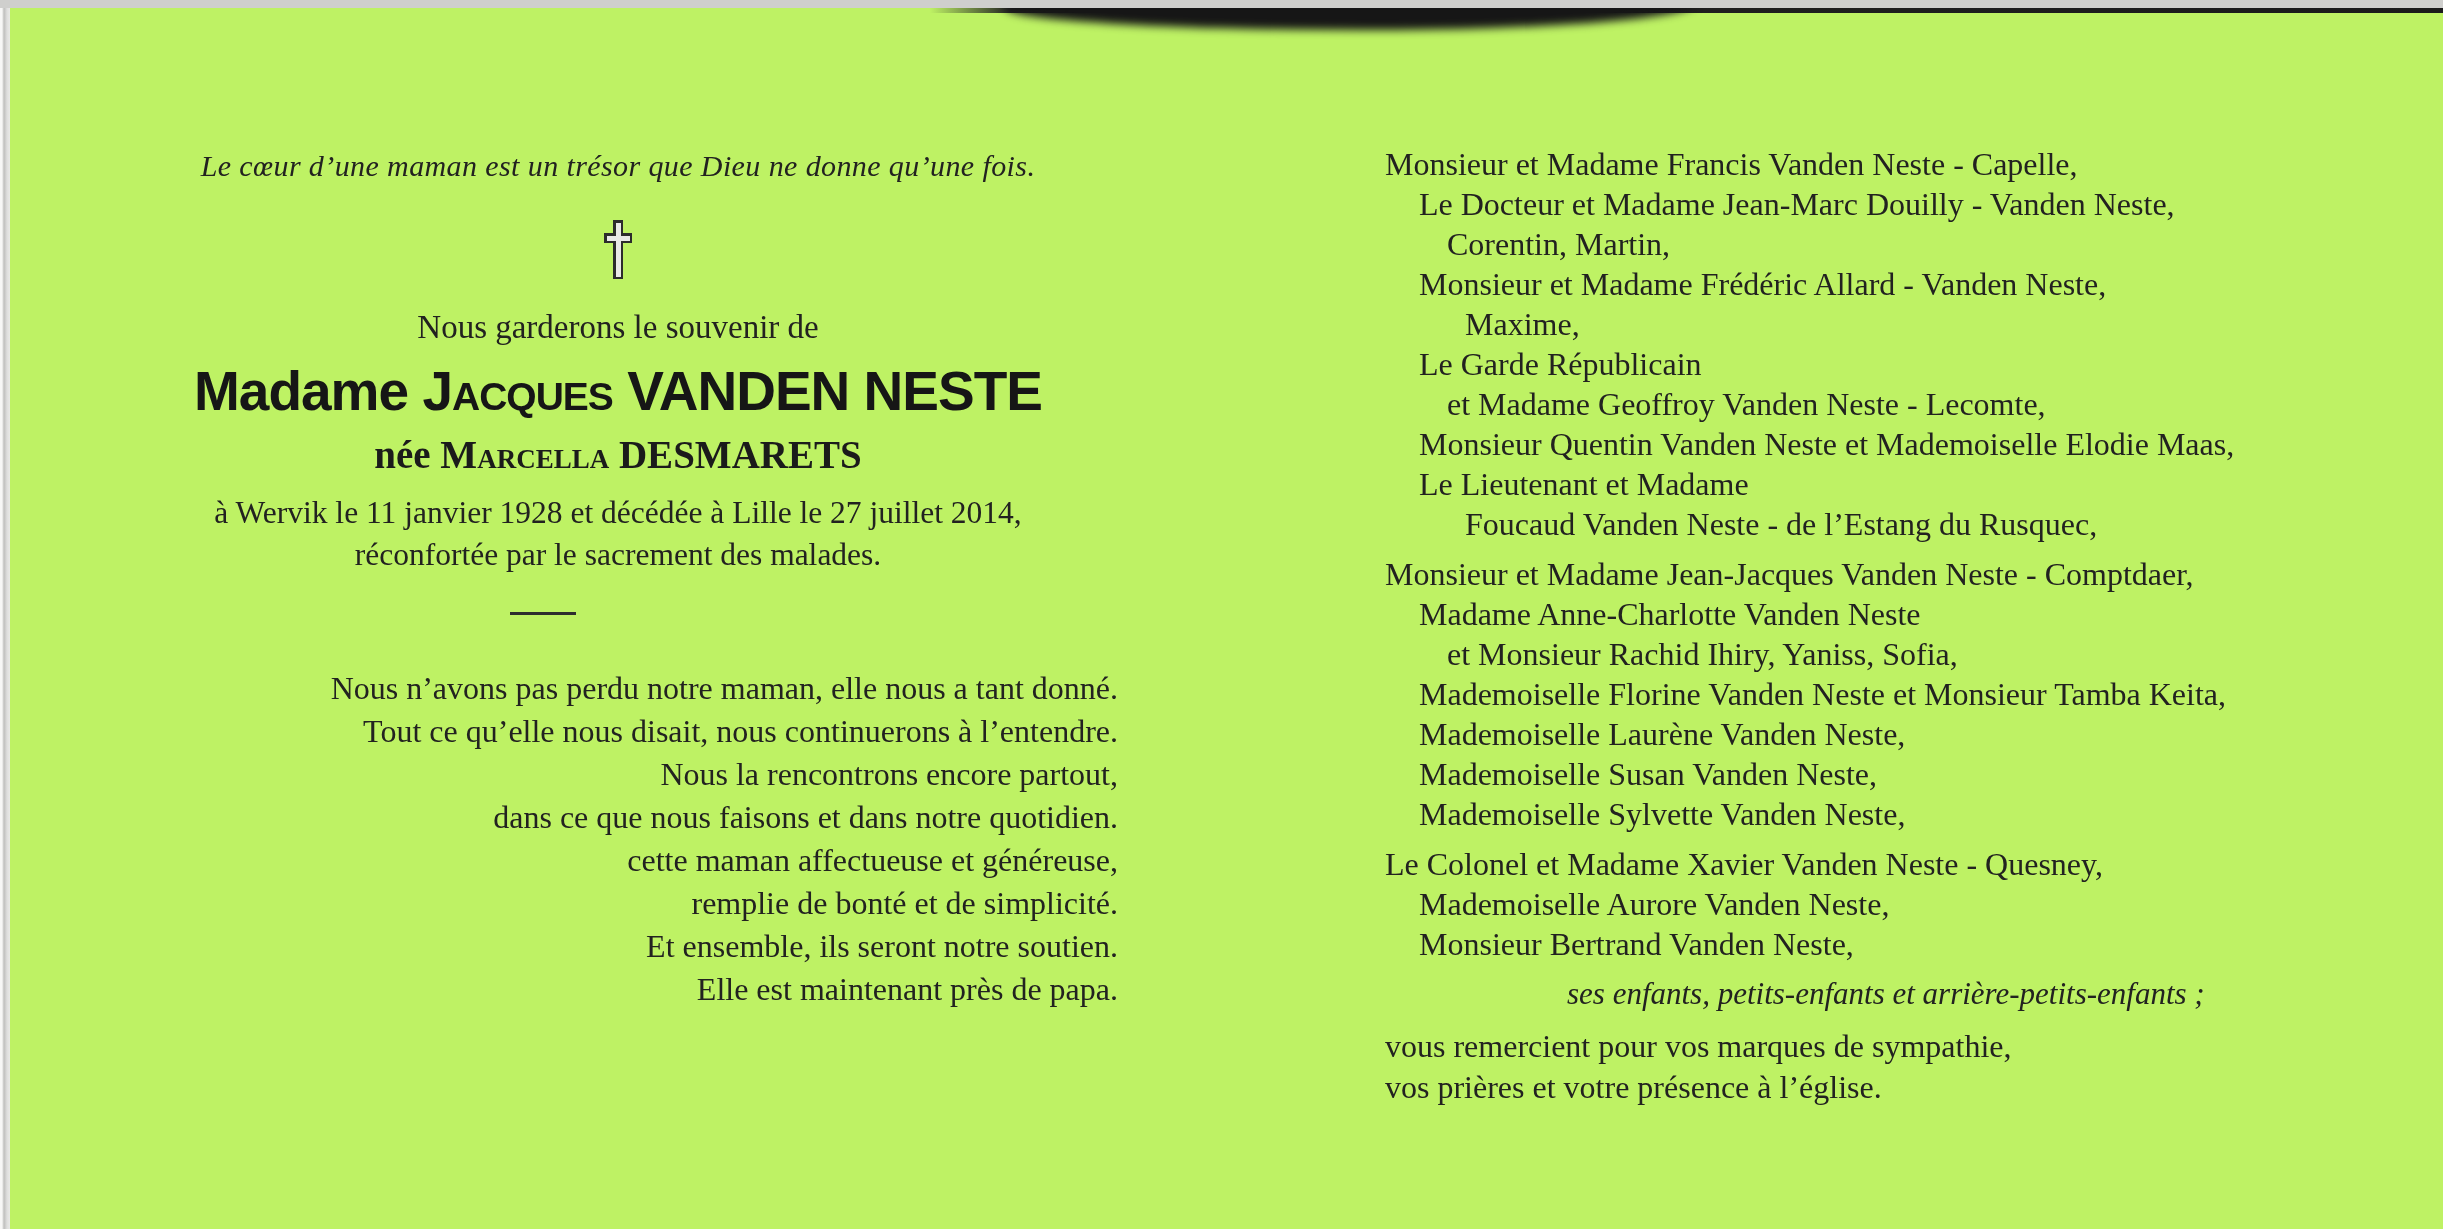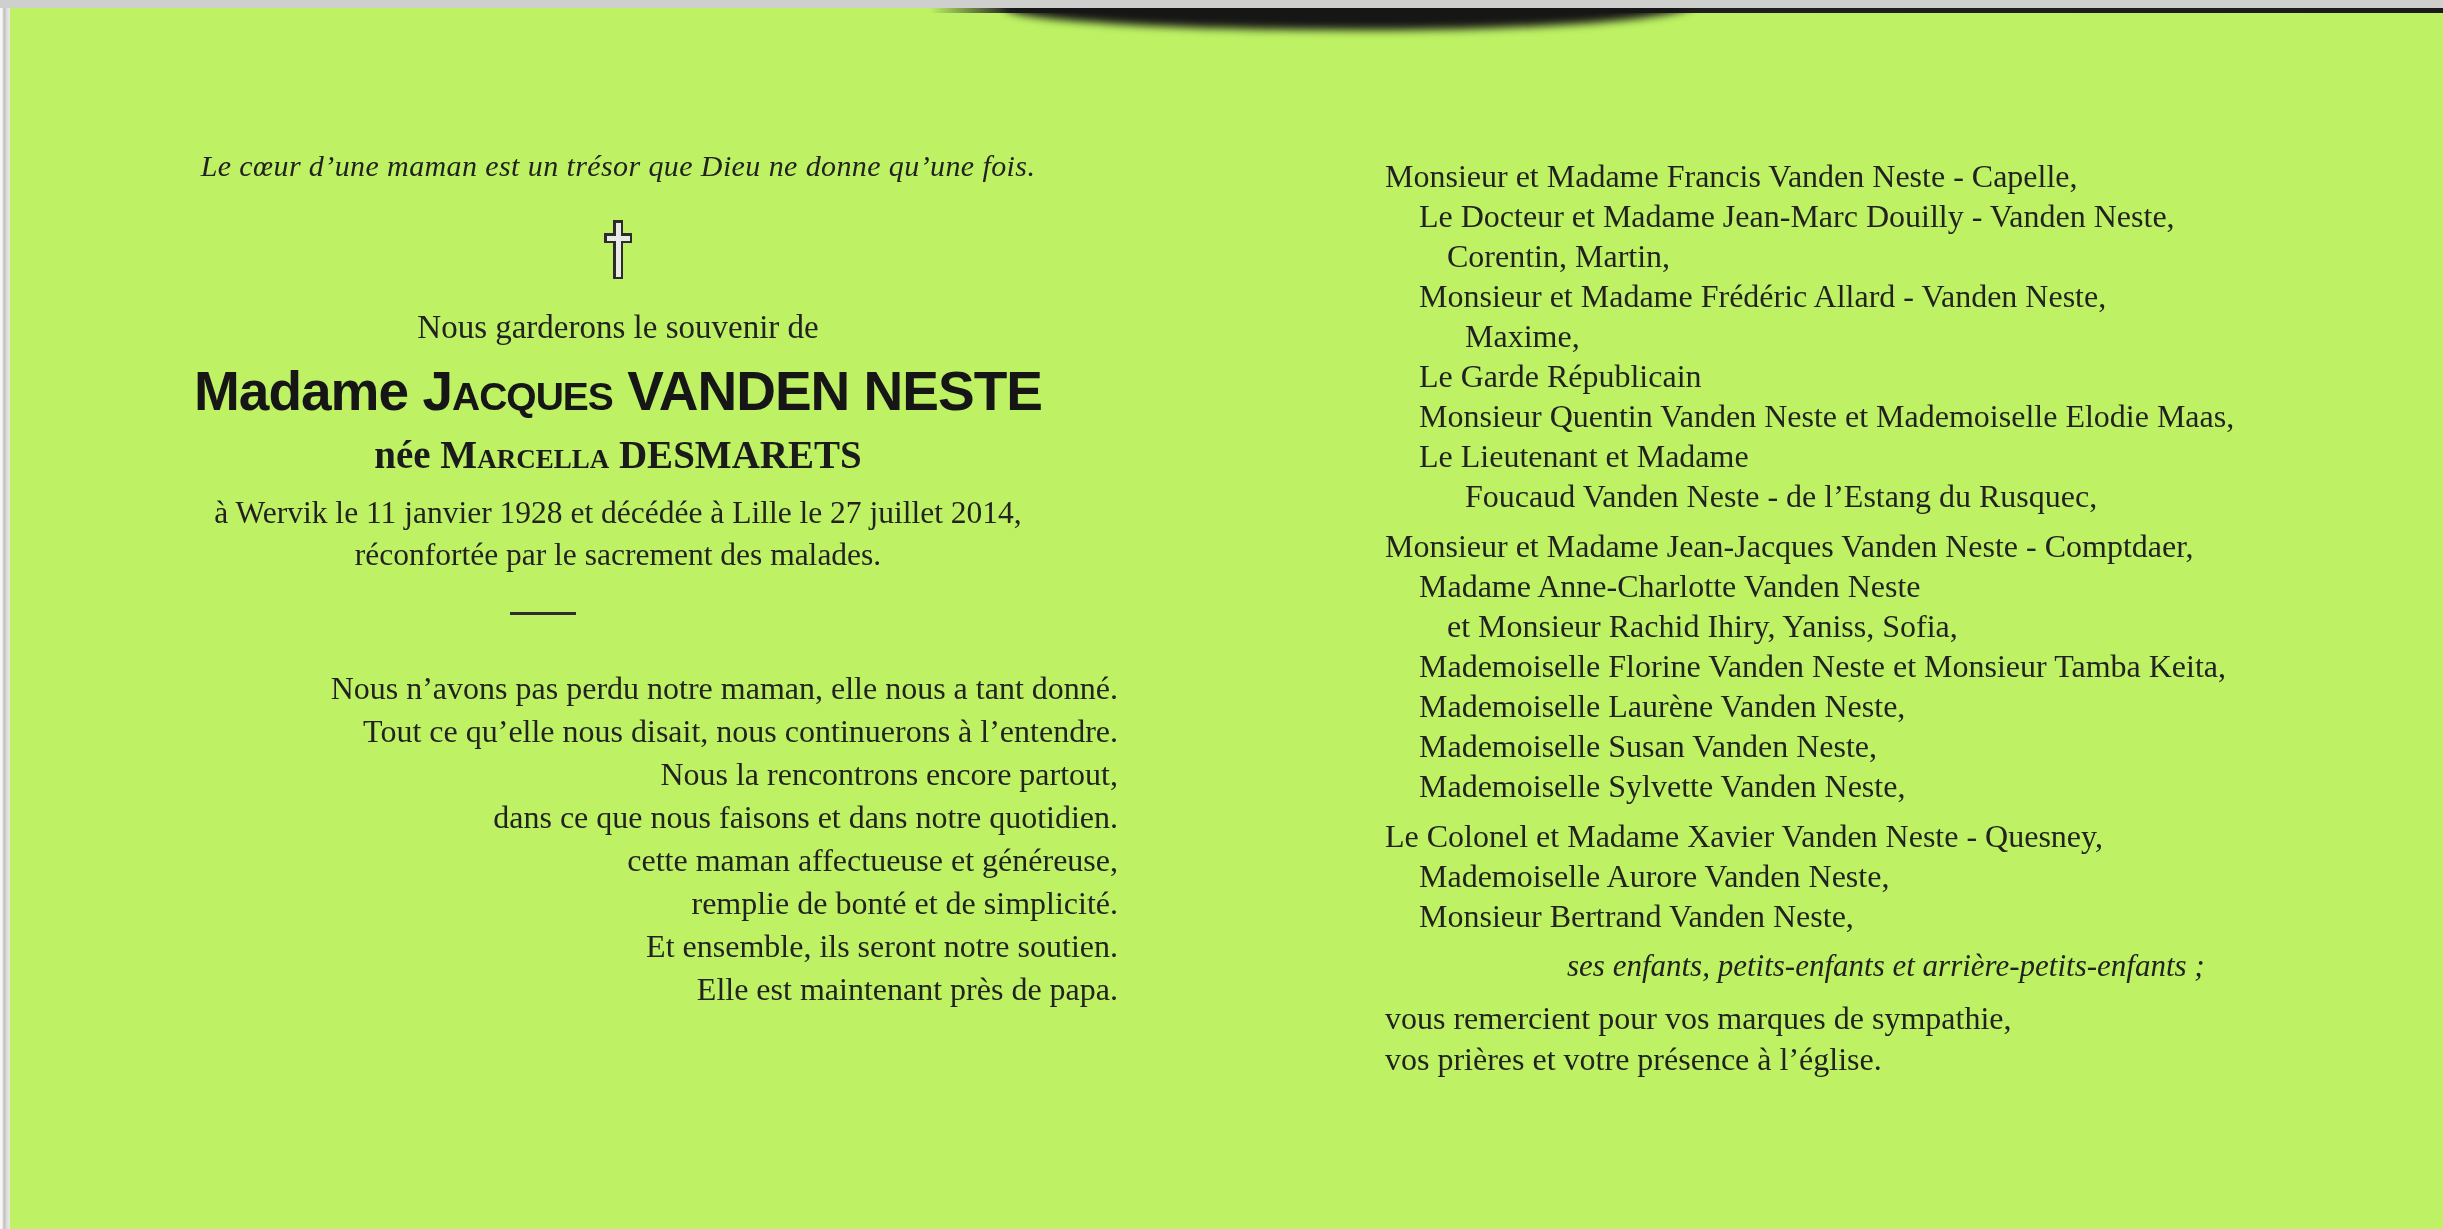--- a/index.html
+++ b/index.html
@@ -42,21 +42,21 @@
     font-family:"Liberation Sans","DejaVu Sans",sans-serif;
     font-weight:bold;font-size:55px;line-height:58px;letter-spacing:-1px;
     color:#161616;white-space:nowrap;
   }
   .sc{font-variant:small-caps;}
   .maiden-name{margin:12px 0 0 0;font-weight:bold;font-size:39px;line-height:46px;color:#1b1b1b;text-align:center;}
   .dates{margin:14px 0 0 0;font-size:31.5px;line-height:42px;}
   .separator-rule{margin:36px 0 0 392px;width:66px;height:3px;background:#2e2e2e;}
   .poem{margin:52px 0 0 0;padding-left:28px;text-align:right;font-size:32px;line-height:43px;}
   
-  .col-right{position:absolute;left:1385px;top:148px;width:1050px;font-size:32px;line-height:40px;text-align:left;}
+  .col-right{position:absolute;left:1385px;top:136px;width:1050px;font-size:32px;line-height:40px;text-align:left;}
   .fam-line{white-space:nowrap;}
   .ind0{margin-left:0;}
   .ind1{margin-left:34px;}
   .ind2{margin-left:62px;}
   .ind3{margin-left:80px;}
   .gap{margin-top:10px;}
   .dedication{margin:10px 0 0 182px;font-style:italic;font-size:31px;line-height:40px;}
   .closing{margin-top:12px;width:980px;text-align:left;line-height:41px;}
 </style>
 </head>
@@ -104,20 +104,21 @@
   </section>
 
   <section class="col-right">
     <div>
         <div class="fam-line ind0">Monsieur et Madame Francis Vanden Neste - Capelle,</div>
         <div class="fam-line ind1">Le Docteur et Madame Jean-Marc Douilly - Vanden Neste,</div>
         <div class="fam-line ind2">Corentin, Martin,</div>
         <div class="fam-line ind1">Monsieur et Madame Frédéric Allard - Vanden Neste,</div>
         <div class="fam-line ind3">Maxime,</div>
         <div class="fam-line ind1">Le Garde Républicain</div>
+        <div class="fam-line ind2">et Madame Geoffroy Vanden Neste - Lecomte,</div>
         <div class="fam-line ind1">Monsieur Quentin Vanden Neste et Mademoiselle Elodie Maas,</div>
         <div class="fam-line ind1">Le Lieutenant et Madame</div>
         <div class="fam-line ind3">Foucaud Vanden Neste - de l’Estang du Rusquec,</div>
         <div class="fam-line ind0 gap">Monsieur et Madame Jean-Jacques Vanden Neste - Comptdaer,</div>
         <div class="fam-line ind1">Madame Anne-Charlotte Vanden Neste</div>
         <div class="fam-line ind2">et Monsieur Rachid Ihiry, Yaniss, Sofia,</div>
         <div class="fam-line ind1">Mademoiselle Florine Vanden Neste et Monsieur Tamba Keita,</div>
         <div class="fam-line ind1">Mademoiselle Laurène Vanden Neste,</div>
         <div class="fam-line ind1">Mademoiselle Susan Vanden Neste,</div>
         <div class="fam-line ind1">Mademoiselle Sylvette Vanden Neste,</div>

